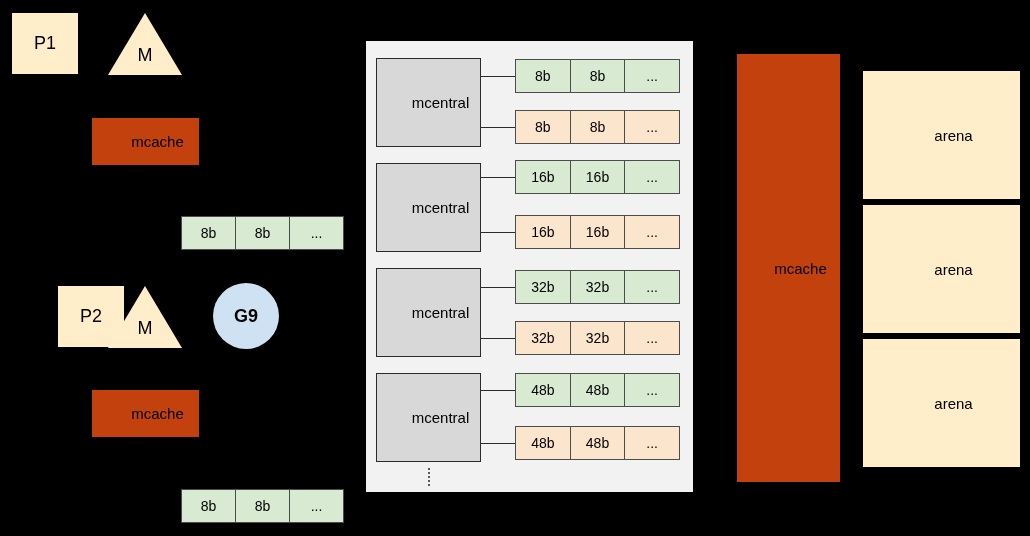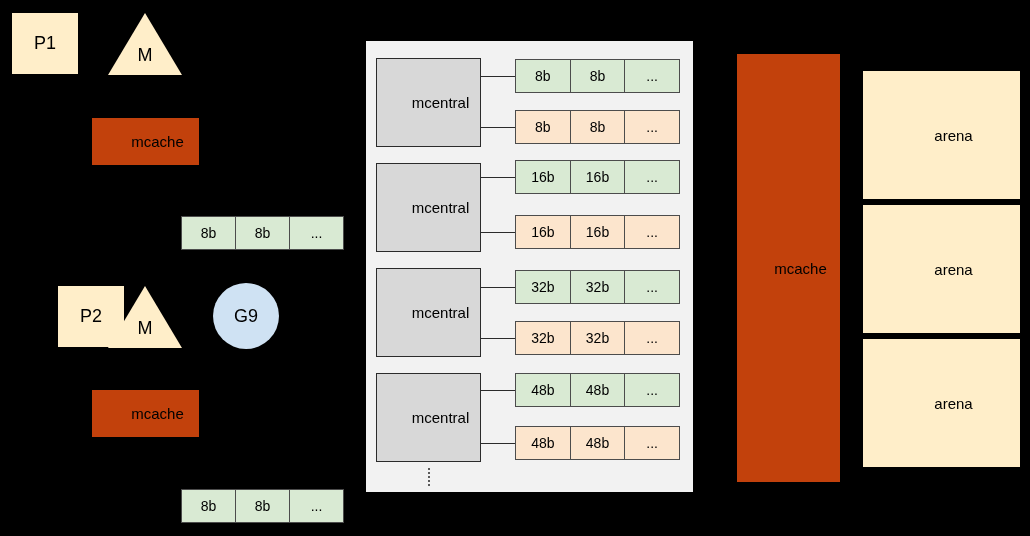--- a/index.html
+++ b/index.html
@@ -67,21 +67,21 @@
     <span>P2</span>
   </div>
 
   <div class="tri" style="left:107px;top:285px;width:76px;height:64px;">
     <svg width="76" height="64" viewBox="0 0 76 64">
       <polygon points="38,1 75,63 1,63" fill="#ffeec9" stroke="none"></polygon>
     </svg>
     <span class="tri-label" style="top:33px;">M</span>
   </div>
 
-  <div class="abs circle-blue ctr lbl18" style="left:213px;top:283px;width:66px;height:66px;">
+  <div class="abs circle-blue ctr lbl18" style="left:213px;top:283px;width:66px;height:66px;font-weight:bold;">
     <span>G9</span>
   </div>
 
   <div class="abs box-gray ctr lbl15" style="left:92px;top:390px;width:107px;height:47px;">
     <span>mcache</span>
   </div>
 
   <div class="slotrow" style="left:181px;top:489px;width:163px;height:34px;">
     <div class="slot-green">8b</div>
     <div class="slot-green">8b</div>

